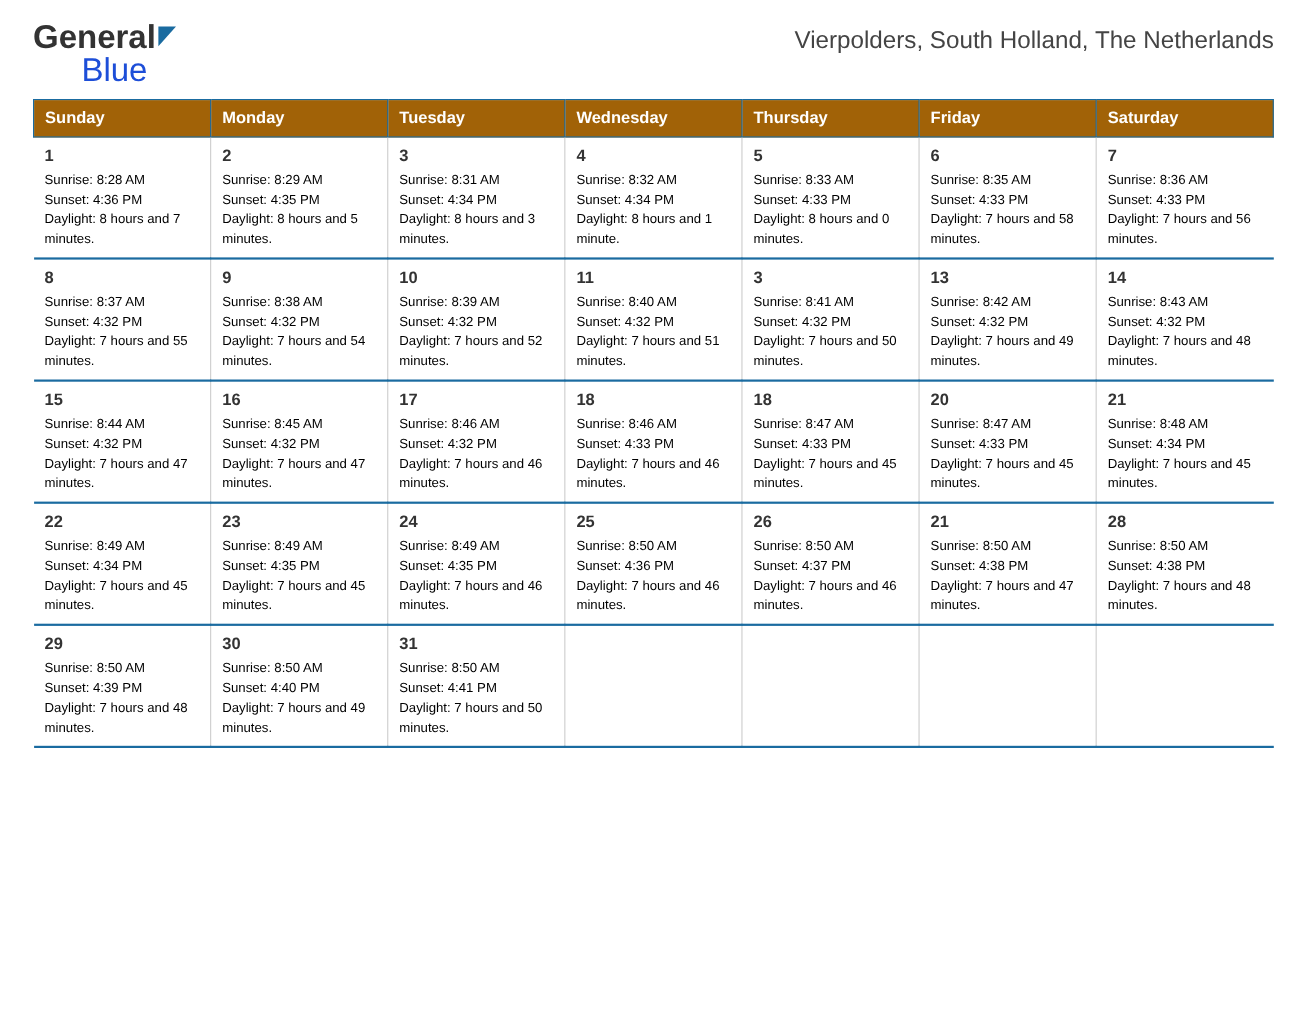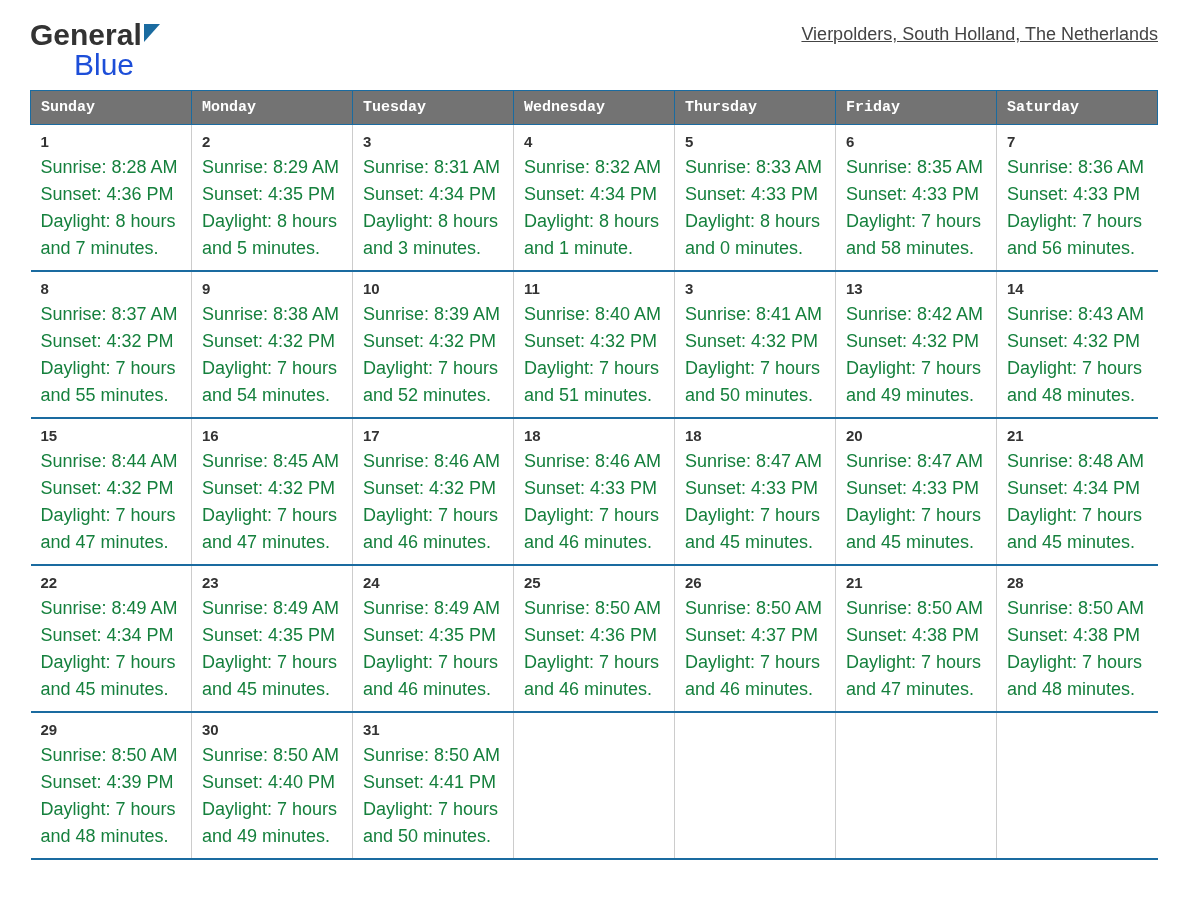--- a/index.html
+++ b/index.html
@@ -19,34 +19,32 @@
     .title-block {
       text-align: right;
     }
     .title-block h1 {
       font-size: 52px;
       font-weight: normal;
       color: #222;
       line-height: 1.1;
     }
     .title-block h2 {
-      font-size: 18px;
+      font-size: 22px;
       font-weight: normal;
       color: #444;
       margin-top: 4px;
-      text-decoration: underline;
     }
     .calendar {
       width: 100%;
       border-collapse: collapse;
       margin-top: 10px;
     }
     .calendar thead tr {
-      background-color: #737373;
-      font-family: Liberation Mono, monospace;
+      background-color: #a16207;
     }
     .calendar thead th {
       color: #fff;
       font-size: 15px;
       font-weight: bold;
       padding: 8px 10px;
       text-align: left;
       border: 1px solid #1a6ba0;
     }
     .calendar tbody tr {
@@ -67,23 +65,23 @@
     .calendar tbody td.empty {
       background: #fff;
     }
     .day-number {
       font-size: 15px;
       font-weight: bold;
       display: block;
       margin-bottom: 4px;
     }
     .day-info {
-      font-size: 18px;
+      font-size: 12px;
       line-height: 1.5;
-      color: #15803d;
+      color: #000000;
     }
     .logo-wrap {
       display: flex;
       flex-direction: column;
       line-height: 1;
     }
     .logo-row1 {
       display: flex;
       align-items: center;
     }

